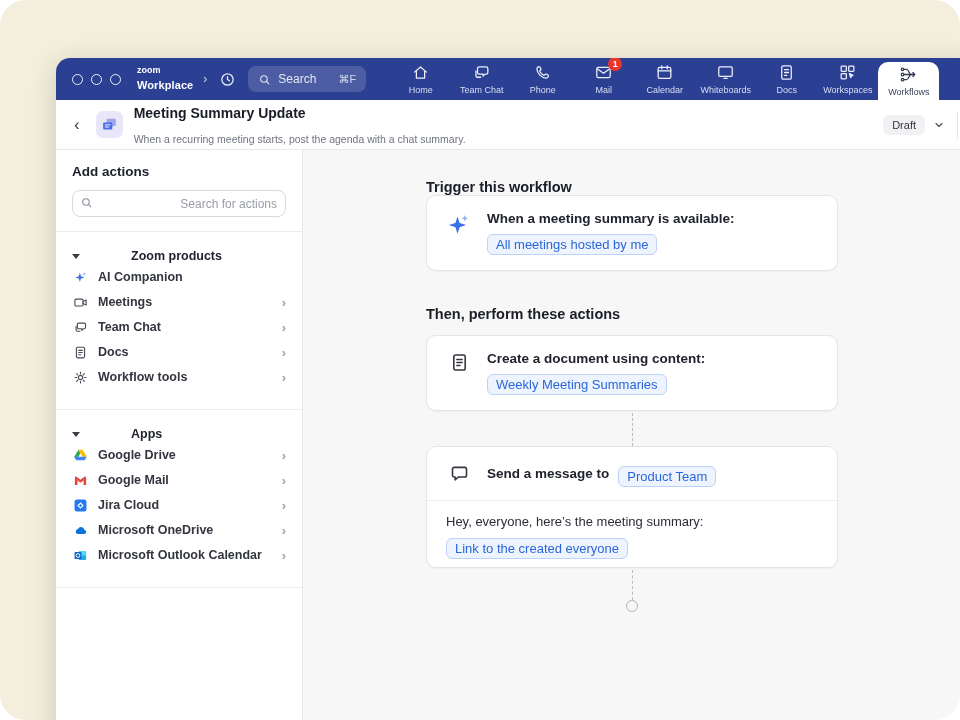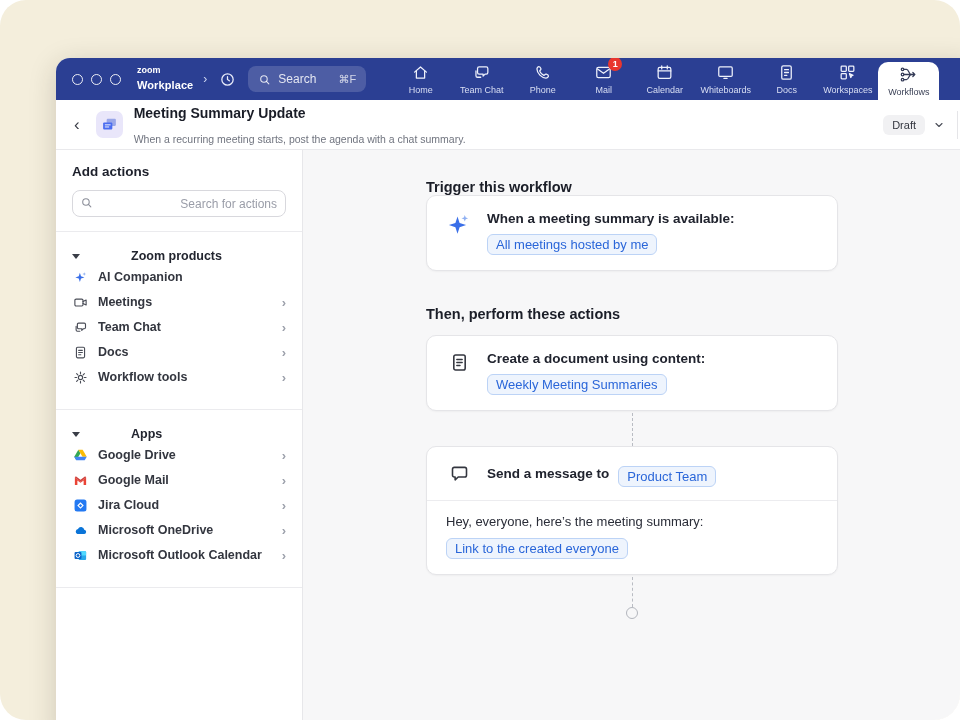--- a/index.html
+++ b/index.html
@@ -70,21 +70,21 @@
   .canvas-col { width:412px; margin-left:123px; }
   .canvas h2 { font-size:14.5px; font-weight:700; color:#1b1e28; }
   .card { background:#fff; border:1px solid #e5e5e8; border-radius:10px; box-shadow:0 1px 2px rgba(20,20,30,.04); }
   .card-row { display:flex; padding:15px 19px; gap:15px; }
   .card-icon { width:26px; display:flex; justify-content:center; padding-top:1px; }
   .card-title { font-size:13.5px; font-weight:700; color:#20232e; }
   .chip { display:inline-block; background:#eef4fd; border:1px solid #bcd3f6; border-radius:6px;
     color:#2a66d9; font-size:13px; padding:2px 8px; cursor:pointer; }
   .mt8 { margin-top:8px; }
   .inline-row { display:flex; align-items:flex-start; gap:9px; padding-top:4px; }
-  .msg-body { border-top:1px solid #ececef; padding:13px 19px 15px; }
+  .msg-body { border-top:1px solid #ececef; padding:13px 19px 8px; }
   .msg-text { font-size:13px; color:#2a2d38; margin-bottom:9px; }
   .connector { width:0; border-left:1.5px dashed #b9bcc3; height:33px; margin:2px auto 0; }
   .end-dot { width:12px; height:12px; border:1.5px solid #b3b6bd; border-radius:50%; margin:0 auto; background:#f7f7f8; }
 
   svg { display:block; }
 </style>
 </head>
 <body>
 
 <div class="screen">

